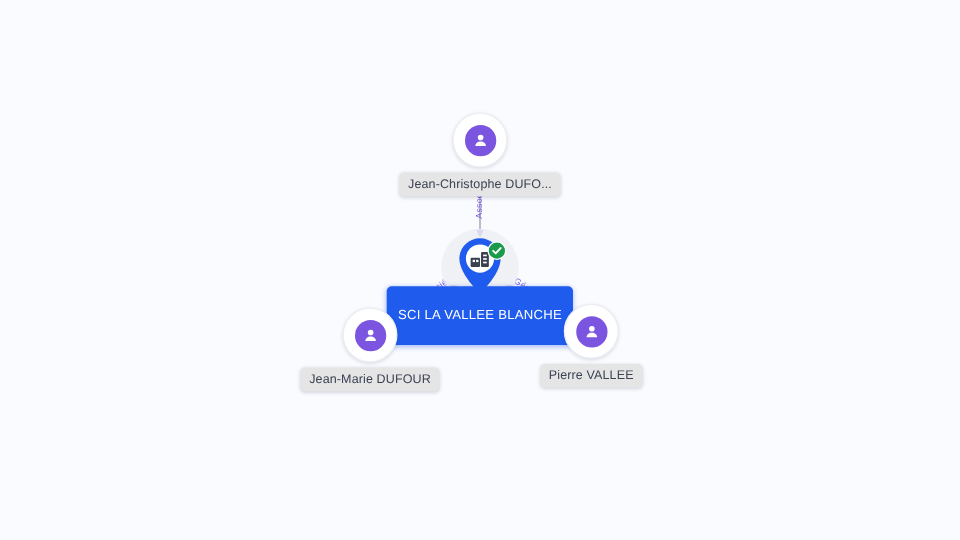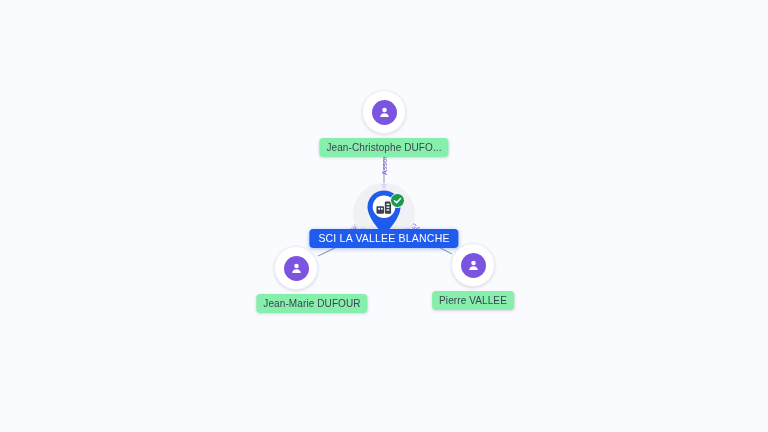--- a/index.html
+++ b/index.html
@@ -125,31 +125,31 @@
   .verified-badge svg { display: block; }
 
   
   .node-label {
     position: absolute;
     white-space: nowrap;
     font-size: 10px;
     line-height: 13px;
     padding: 3px 7px;
     border-radius: 4px;
-    background: #86efac;
+    background: #e5e5e5;
     color: #3b4252;
     box-shadow: 0 1px 3px rgba(40,50,90,0.18);
     transform: translateX(-50%);
     letter-spacing: .1px;
   }
   .node-label.company {
     background: #1f5bed;
     color: #ffffff;
     font-size: 10.5px;
-    padding: 3px 9px;
+    padding: 17px 9px;
     border-radius: 4px;
     box-shadow: 0 1px 4px rgba(31,91,237,0.40);
     letter-spacing: .2px;
   }
 
   
   .edge-label {
     position: absolute;
     font-size: 7px;
     color: #7b55e0;
@@ -228,21 +228,21 @@
 
   <div class="node" style="left:296px; top:268px;">
     <div class="person-avatar">
       <div class="person-disc">
         <svg width="15" height="15" viewBox="0 0 24 24" fill="#ffffff">
           <circle cx="12" cy="8" r="3.6"></circle>
           <path d="M5.2 19c0-3.6 3-6 6.8-6s6.8 2.4 6.8 6z"></path>
         </svg>
       </div>
     </div>
-    <div class="node-label" style="left:16px; top:26px;">Jean-Marie DUFOUR</div>
+    <div class="node-label" style="left:0px; top:26px;">Jean-Marie DUFOUR</div>
   </div>
 
   <div class="node" style="left:473px; top:265px;">
     <div class="person-avatar">
       <div class="person-disc">
         <svg width="15" height="15" viewBox="0 0 24 24" fill="#ffffff">
           <circle cx="12" cy="8" r="3.6"></circle>
           <path d="M5.2 19c0-3.6 3-6 6.8-6s6.8 2.4 6.8 6z"></path>
         </svg>
       </div>

